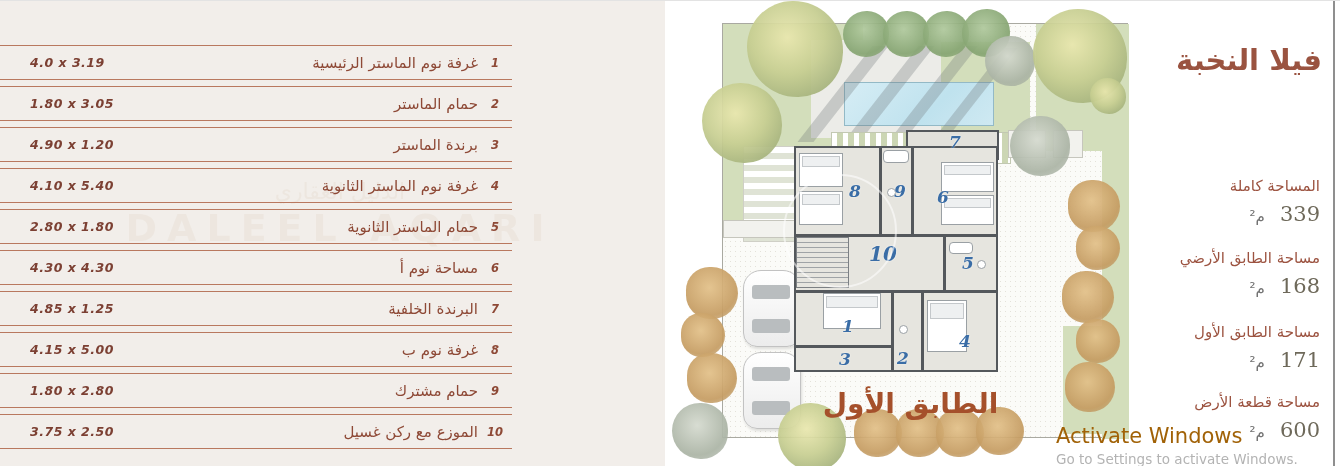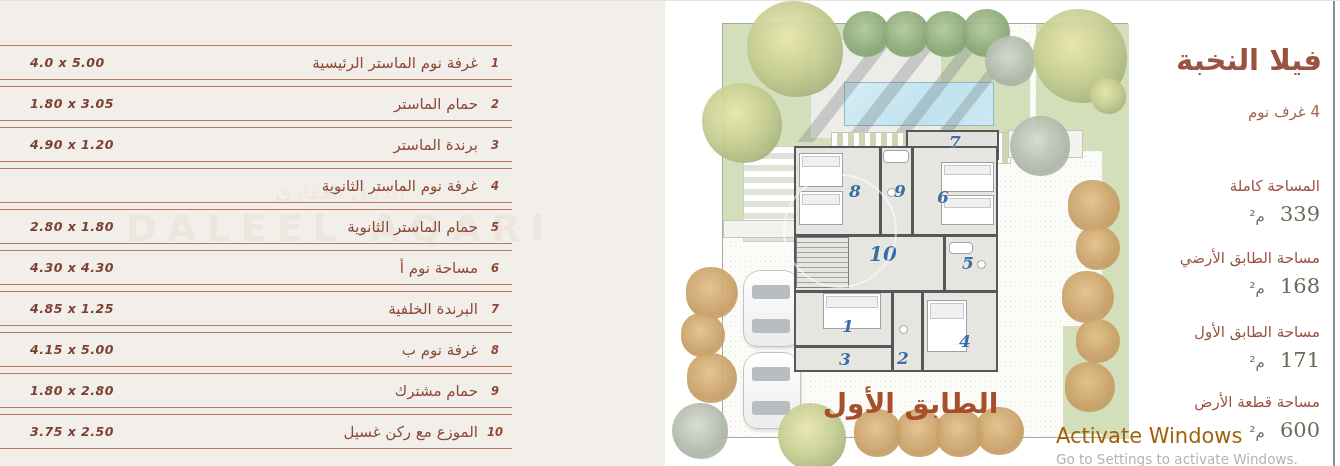--- a/index.html
+++ b/index.html
@@ -77,35 +77,36 @@
 
 <div class="root">
 
   <div class="left-panel">
     <div class="wm-brand">
       <div class="ar">الدليل العقاري</div>
       <div class="en">DALEEL AQARI</div>
     </div>
     <div class="rtable">
       <div class="trow">
-        <span class="dim">4.0 x 5.00</span>
+        <span class="dim">4.0 x 3.19</span>
         <span class="rname">غرفة نوم الماستر الرئيسية</span>
         <span class="rnum">1</span>
       </div>
       <div class="trow">
         <span class="dim">1.80 x 3.05</span>
         <span class="rname">حمام الماستر</span>
         <span class="rnum">2</span>
       </div>
       <div class="trow">
         <span class="dim">4.90 x 1.20</span>
         <span class="rname">برندة الماستر</span>
         <span class="rnum">3</span>
       </div>
       <div class="trow">
+        <span class="dim">4.10 x 5.40</span>
         <span class="rname">غرفة نوم الماستر الثانوية</span>
         <span class="rnum">4</span>
       </div>
       <div class="trow">
         <span class="dim">2.80 x 1.80</span>
         <span class="rname">حمام الماستر الثانوية</span>
         <span class="rnum">5</span>
       </div>
       <div class="trow">
         <span class="dim">4.30 x 4.30</span>
@@ -226,21 +227,20 @@
   <div class="tree tyg" style="left:778px;top:402px;width:68px;height:68px;"></div>
   <div class="tree tor" style="left:854px;top:408px;width:48px;height:48px;"></div>
   <div class="tree tor" style="left:896px;top:408px;width:48px;height:48px;"></div>
   <div class="tree tor" style="left:936px;top:408px;width:48px;height:48px;"></div>
   <div class="tree tor" style="left:976px;top:406px;width:48px;height:48px;"></div>
 
   <div class="floor-label">الطابق الأول</div>
 
   <div class="info">
     <div class="vtitle">فيلا النخبة</div>
-    <div class="vsub">4 غرف نوم</div>
 
     <div class="area-block" style="top:176px;">
       <div class="area-label">المساحة كاملة</div>
       <div class="area-value">
         <span class="num">339</span>
         <span class="unit">م²</span>
       </div>
     </div>
     <div class="area-block" style="top:248px;">
       <div class="area-label">مساحة الطابق الأرضي</div>

